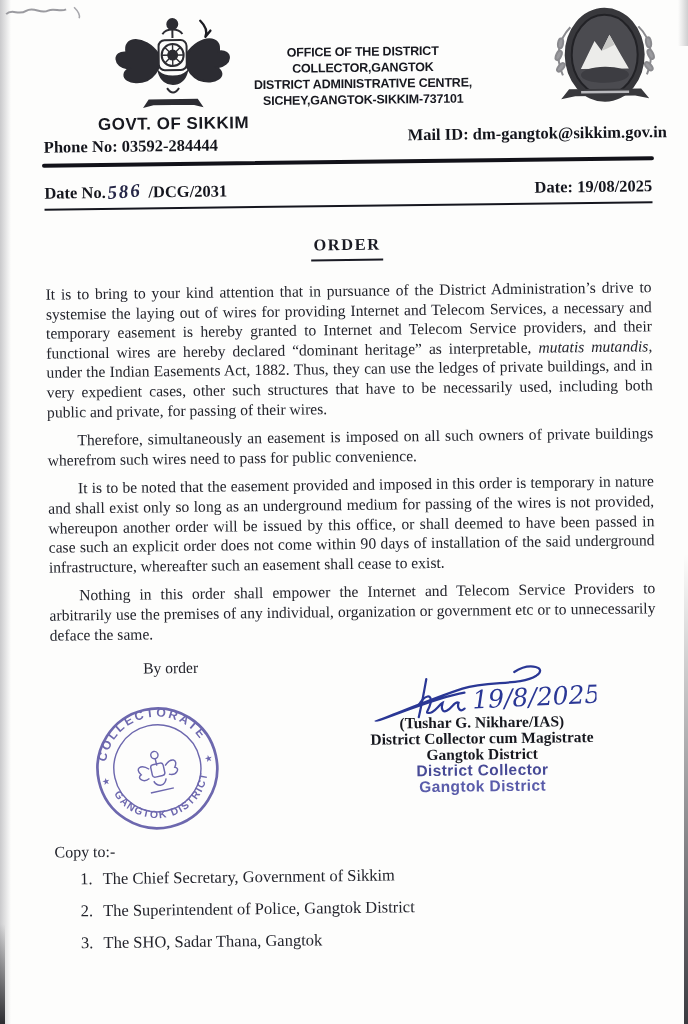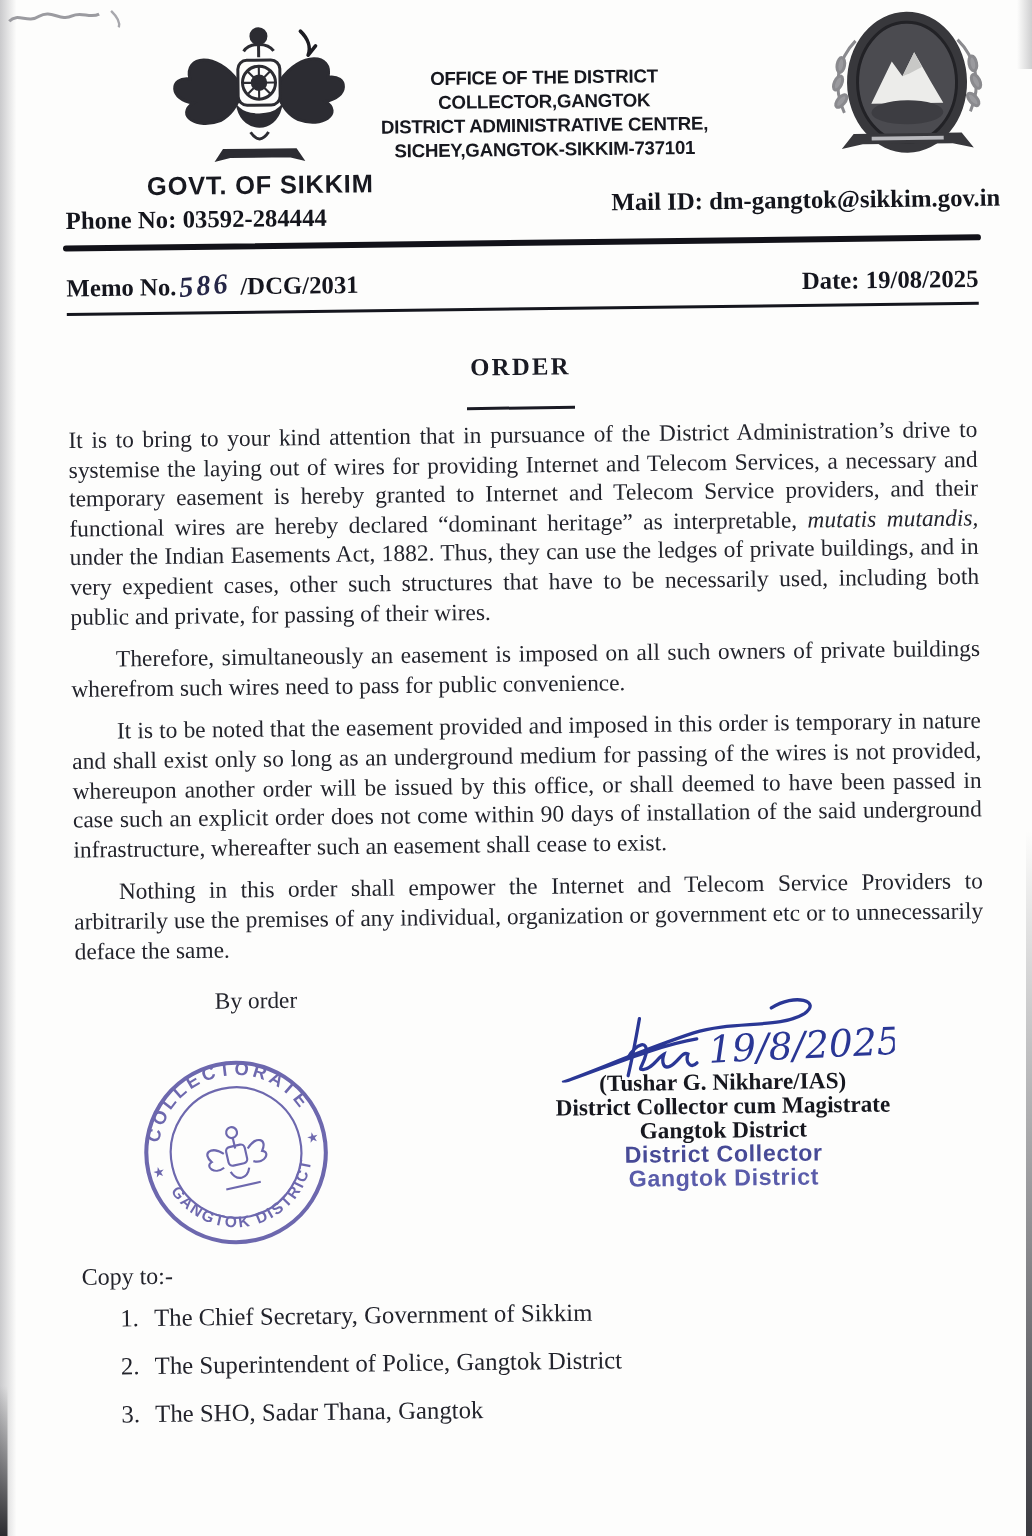--- a/index.html
+++ b/index.html
@@ -33,21 +33,21 @@
   
   .memo-row{display:flex;justify-content:space-between;align-items:flex-end;
     margin:14px 38px 0 42px;padding-bottom:5px;border-bottom:2.5px solid #15161e;}
   .memo-left{font-weight:bold;font-size:16.5px;color:#15161e;}
   .memo-num{font-style:italic;font-size:19px;color:#262747;letter-spacing:2px;
     display:inline-block;transform:rotate(-4deg);padding:0 2px;}
   .memo-date{font-weight:bold;font-size:16.5px;color:#15161e;}
   
   .order-title{margin-top:28px;text-align:center;font-weight:bold;font-size:16.5px;
     letter-spacing:1.5px;color:#1a1b24;}
-  .order-title span{border-bottom:2.5px solid #1a1b24;padding:0 2px 17px;}
+  .order-title span{border-bottom:2.5px solid #1a1b24;padding:0 2px 5px;}
   .body-text{padding:0 40px 0 42px;}
   .body-text p{margin:0;font-size:15.6px;line-height:19.6px;text-align:justify;color:#23242c;}
   .p1{margin-top:26px !important;}
   .pind{margin-top:9px !important;text-indent:30px;}
   .by-order{margin-top:15px !important;text-indent:93px;text-align:left !important;}
   .italic{font-style:italic;}
   
   .sig-zone{position:relative;height:162px;}
   .round-stamp{position:absolute;left:72px;top:22px;width:152px;height:136px;opacity:.88;}
   .sig-block{position:absolute;left:318px;top:-12px;width:310px;text-align:center;}
@@ -139,21 +139,21 @@
         <path d="M22,84 L94,84 L102,94 L88,91 L28,91 L14,94 Z" fill="#38383c"></path>
         <rect x="34" y="86" width="48" height="2.5" fill="#b9b9bd"></rect>
       </svg>
       <div class="mail">Mail ID: dm-gangtok@sikkim.gov.in</div>
     </div>
 
     <div class="rule-thick"></div>
 
     <div class="memo-row">
       <div class="memo-left">
-        <span>Memo No.</span><span class="memo-num">586</span>
+        <span>Date No.</span><span class="memo-num">586</span>
         <span>/DCG/2031</span>
       </div>
       <div class="memo-date">Date: 19/08/2025</div>
     </div>
 
     <div class="order-title">
       <span>ORDER</span>
     </div>
 
     <div class="body-text">

